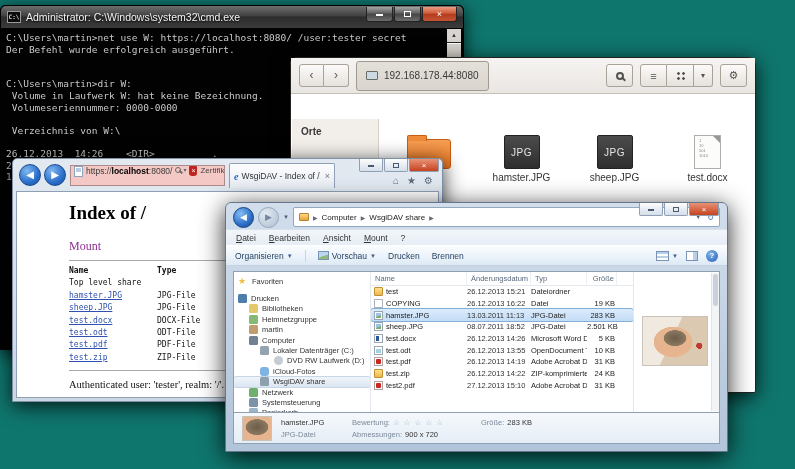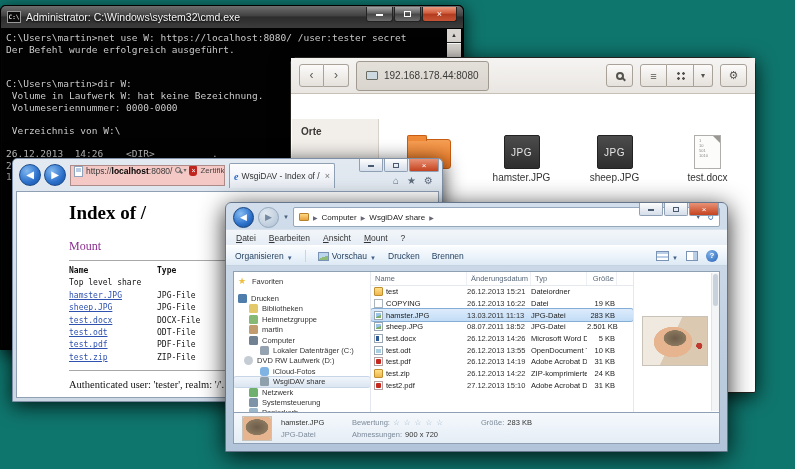--- a/index.html
+++ b/index.html
@@ -178,21 +178,21 @@
     position:relative;flex:none}
   .mag3::after{content:"";position:absolute;width:4px;height:1.5px;background:#3a6ea5;
     transform:rotate(45deg);right:-3px;bottom:-1px}
   .ex-menu{height:16px;display:flex;align-items:center;gap:13px;padding:0 10px;font-size:8.5px;
     background:linear-gradient(#f2f6fa,#e6edf5);border-top:1px solid #d8e1ec;color:#333}
   .ex-menu span{display:inline-block}
   .ex-menu span::first-letter{text-decoration:underline}
   .ex-cmdbar{height:21px;display:flex;align-items:center;gap:12px;padding:0 9px;font-size:8.5px;
     background:linear-gradient(#fbfdfe,#eaf2fa 60%,#dde9f4);border-top:1px solid #fff;
     border-bottom:1px solid #c5d2e0;color:#1e3c5c}
-  .ex-cmd{display:flex;align-items:flex-end;gap:3px;white-space:nowrap}
+  .ex-cmd{display:flex;align-items:center;gap:3px;white-space:nowrap}
   .caret{font-size:6px;color:#44618a}
   .vsep{width:1px;height:12px;background:#c9d5e2}
   .ic-pic{width:11px;height:9px;border:1px solid #7a93b5;background:linear-gradient(160deg,#bcd6ee 55%,#8fbb7a 56%)}
   .ex-cmdbar .right{margin-left:auto;display:flex;gap:8px;align-items:center}
   .ic-views{width:13px;height:10px;border:1px solid #7a93b5;
     background:repeating-linear-gradient(#b9cfe8 0 2px,#fff 2px 4px)}
   .ic-pane{width:12px;height:10px;border:1px solid #7a93b5;background:linear-gradient(90deg,#fff 55%,#b9cfe8 56%)}
   .ic-help{width:12px;height:12px;border-radius:50%;background:radial-gradient(circle at 35% 30%,#7db0e8,#2a63b8);
     color:#fff;font-size:8px;line-height:12px;text-align:center;font-weight:bold}
   .ex-main{position:absolute;left:7px;right:7px;top:68px;bottom:38px;background:#fff;
@@ -549,21 +549,21 @@
             <span>martin</span>
           </div>
           <div class="ex-ti" style="padding-left: 15px;">
             <span class="ti ti-computer"></span>
             <span>Computer</span>
           </div>
           <div class="ex-ti" style="padding-left: 26px;">
             <span class="ti ti-hdd"></span>
             <span>Lokaler Datenträger (C:)</span>
           </div>
-          <div class="ex-ti" style="padding-left: 10px;">
+          <div class="ex-ti" style="padding-left: 40px;">
             <span class="ti ti-dvd"></span>
             <span>DVD RW Laufwerk (D:)</span>
           </div>
           <div class="ex-ti" style="padding-left: 26px;">
             <span class="ti ti-cloud"></span>
             <span>iCloud-Fotos</span>
           </div>
           <div class="ex-ti selected" style="padding-left: 26px;">
             <span class="ti ti-netdrive"></span>
             <span>WsgiDAV share</span>

